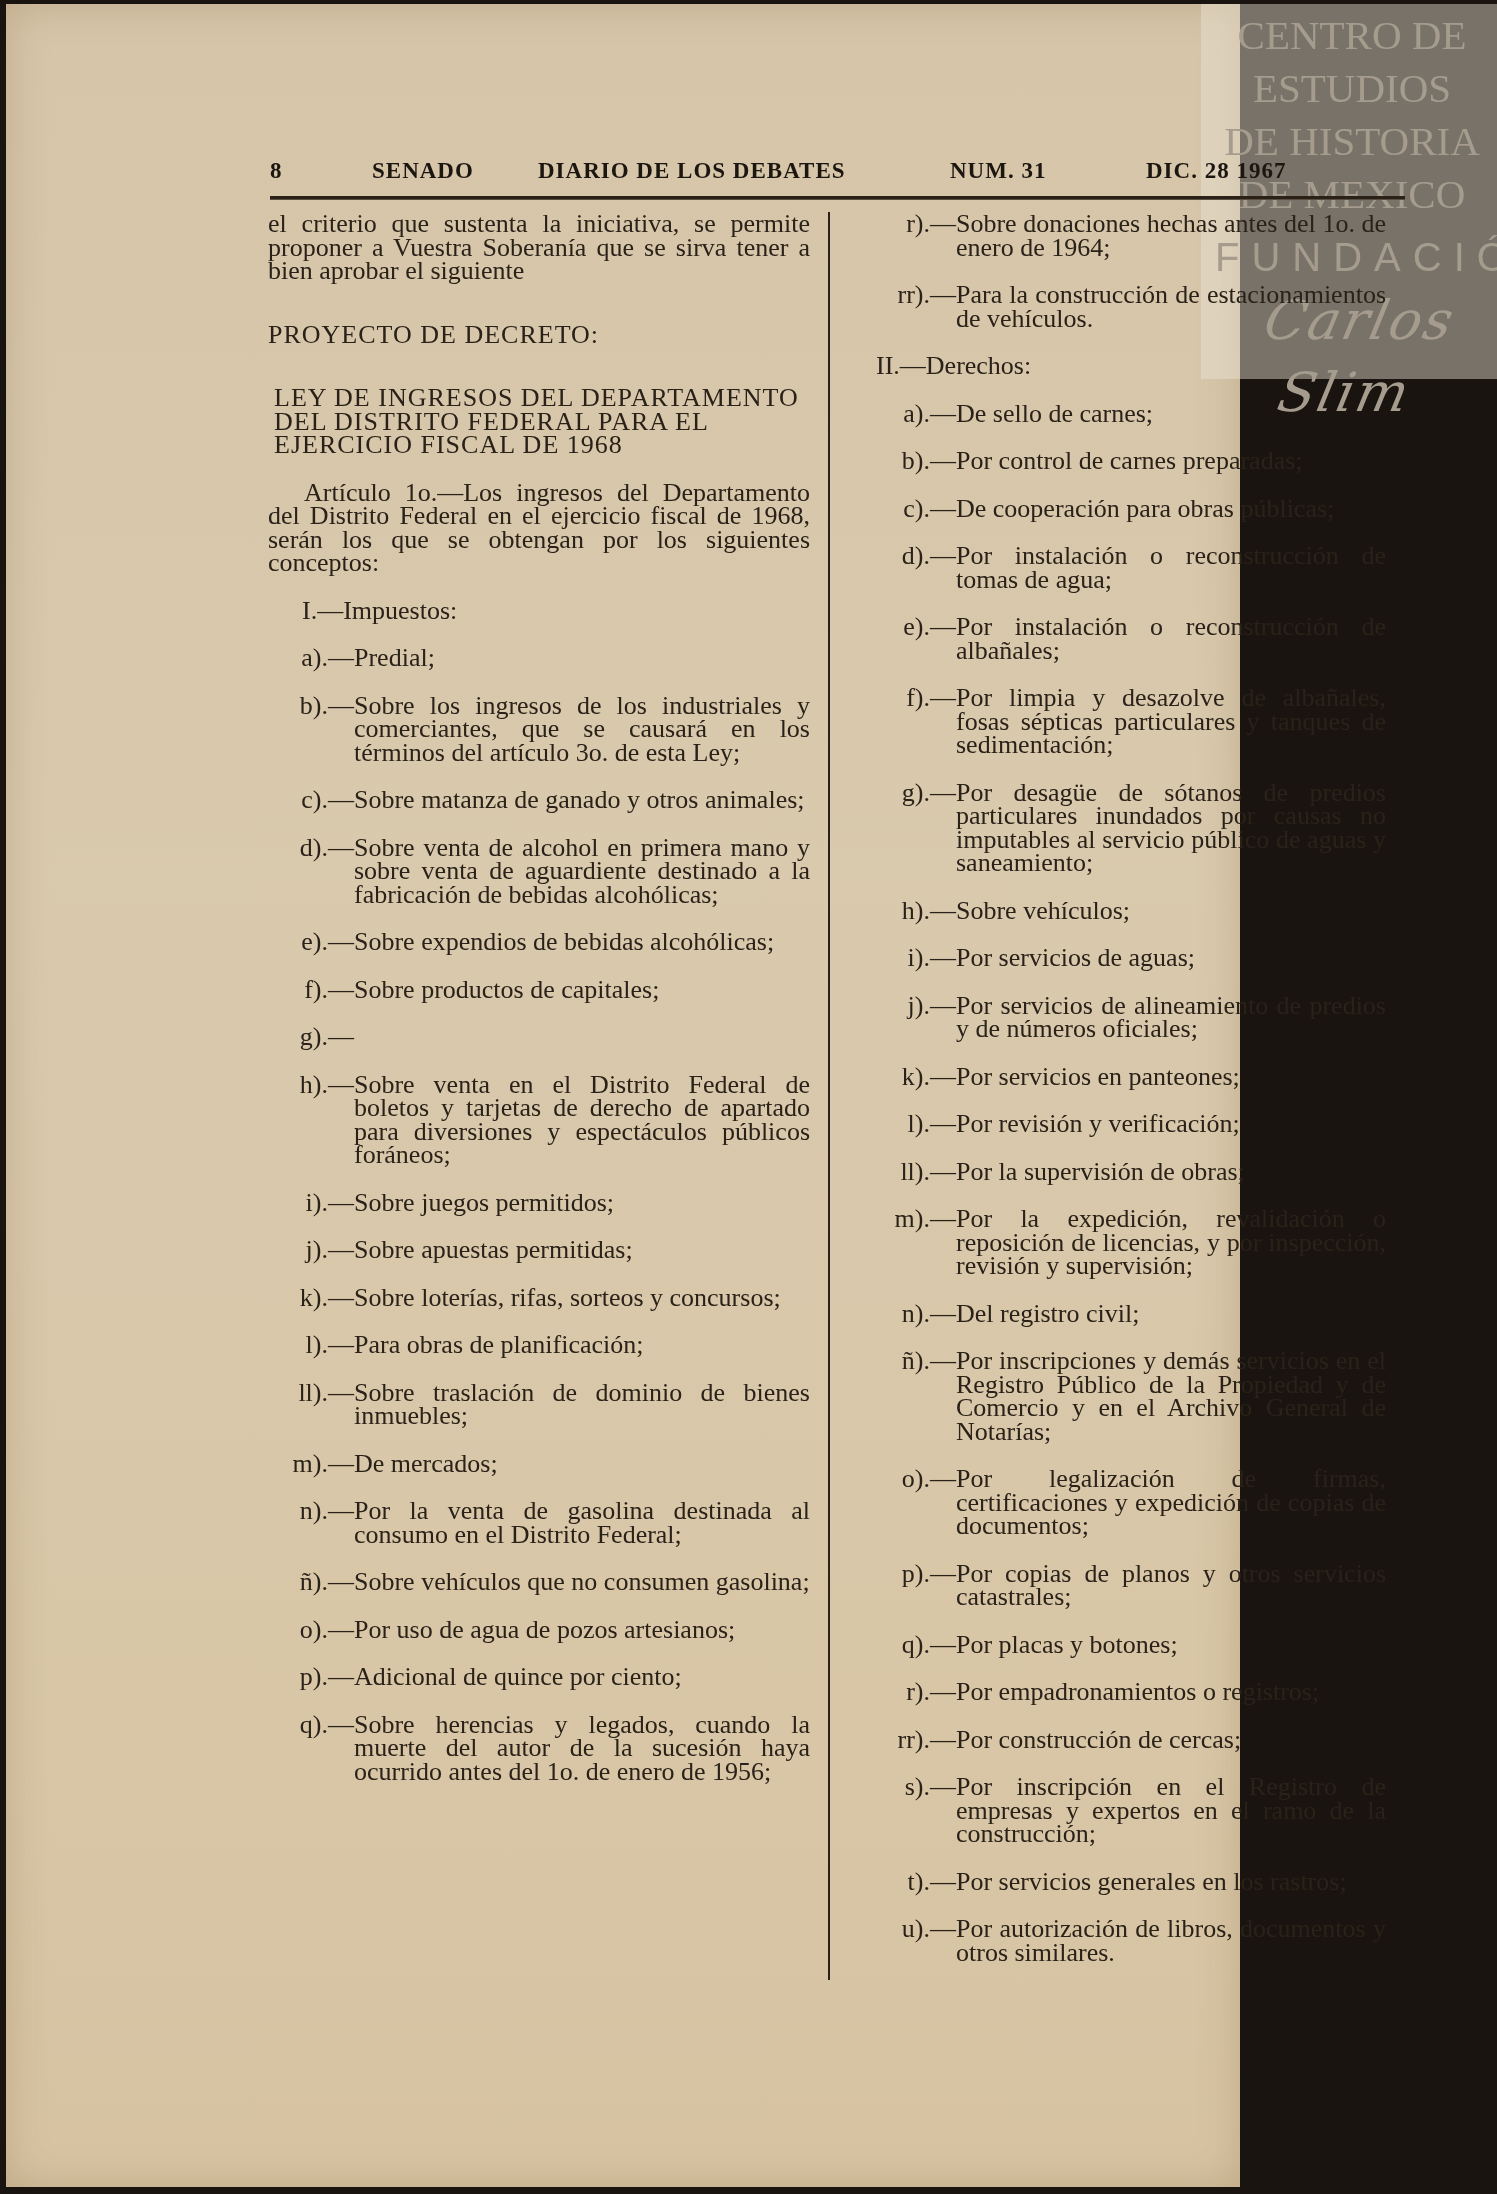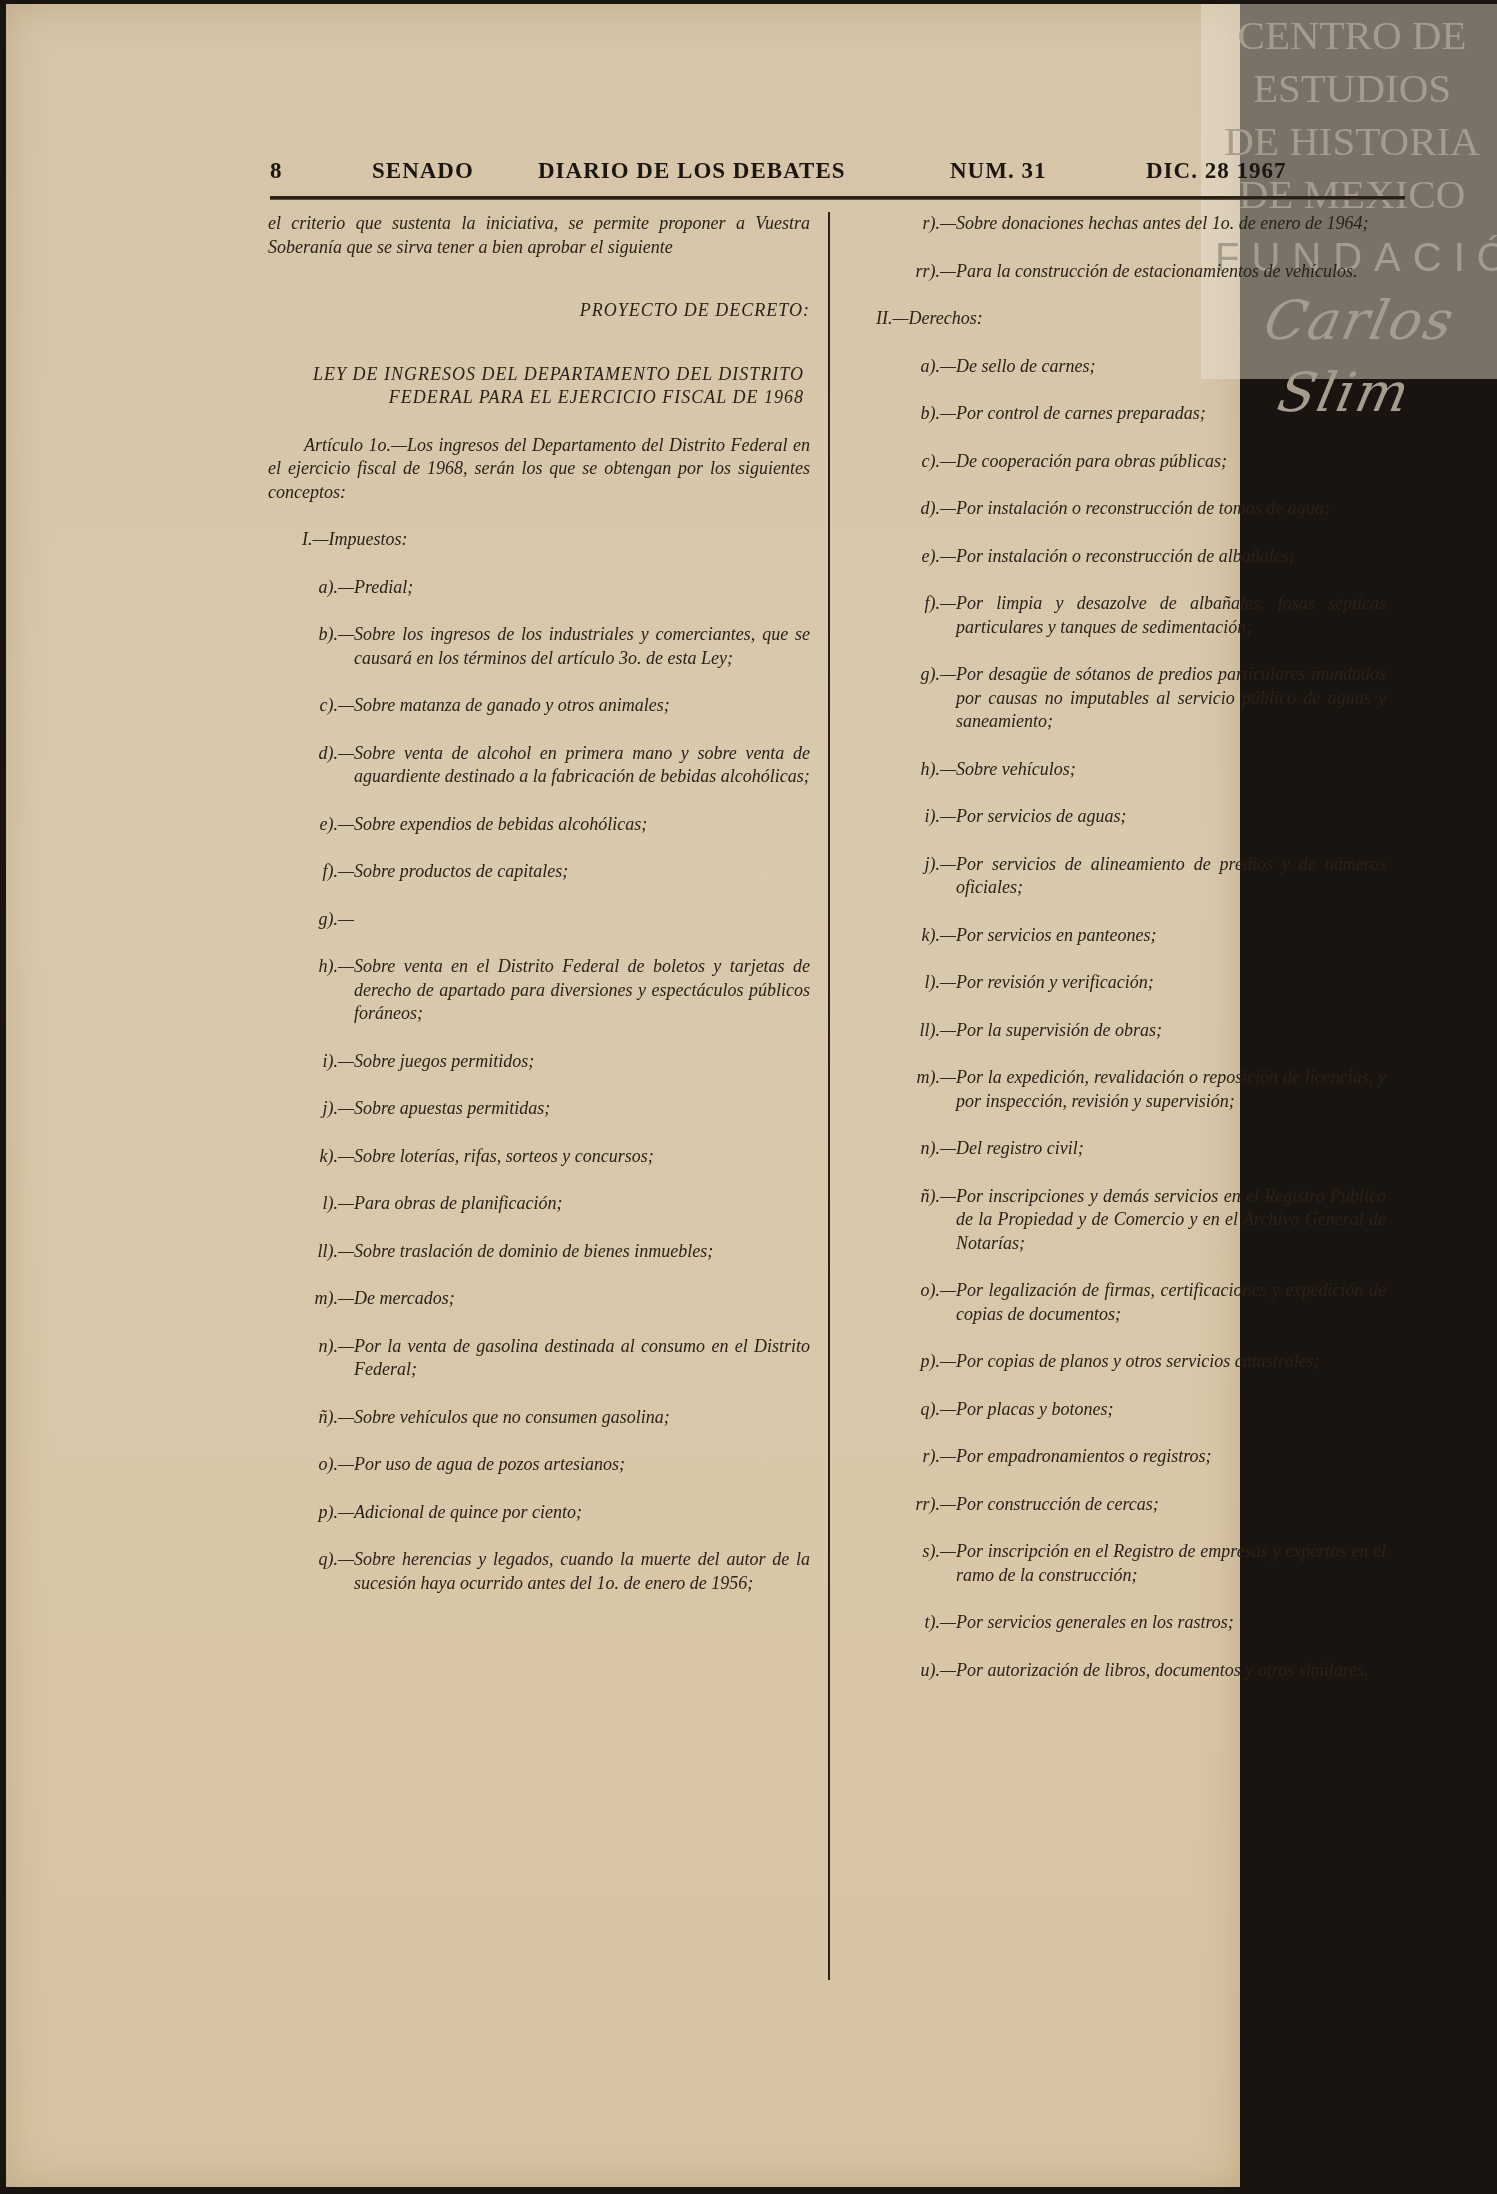--- a/index.html
+++ b/index.html
@@ -43,26 +43,26 @@
     .h-num { left: 680px; }
     .h-date { left: 876px; }
     .header-rule {
       position: absolute; top: 192px; left: 264px; width: 1135px; height: 3px;
       background: #2a2218; border-bottom: 1px solid #5a4e3e;
     }
     .divider {
       position: absolute; left: 822px; top: 208px; width: 2px; height: 1768px; background: #2a2218;
     }
     .col {
-      position: absolute; top: 208px; color: #2a2219; font-size: 18px; line-height: 23.5px; font-style: italic;
+      position: absolute; top: 208px; color: #2a2219; font-size: 26px; line-height: 23.5px;
     }
     .col-left { left: 262px; width: 542px; }
     .col-right { left: 856px; width: 524px; }
     .p { margin: 0 0 24px 0; text-align: justify; }
-    .center { text-align: right; letter-spacing: 1px; }
+    .center { text-align: left; letter-spacing: 1px; }
     .indent { text-indent: 36px; }
     .item {
       display: flex; margin: 0 0 24px 0;
     }
     .label {
       flex: 0 0 auto; width: 86px; text-align: right; white-space: nowrap;
     }
     .text { flex: 1 1 auto; text-align: justify; padding-left: 0; }
     .col-right .label { width: 94px; }
     .section { margin: 0 0 24px 34px; }

